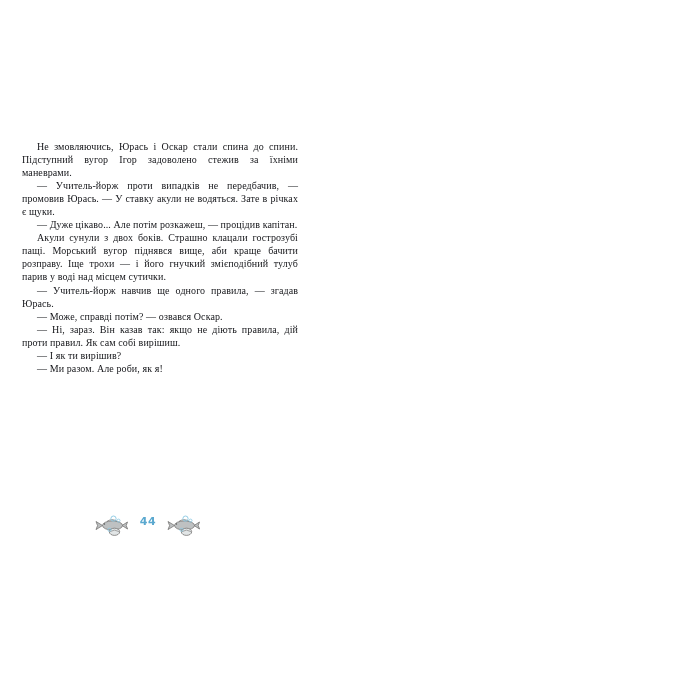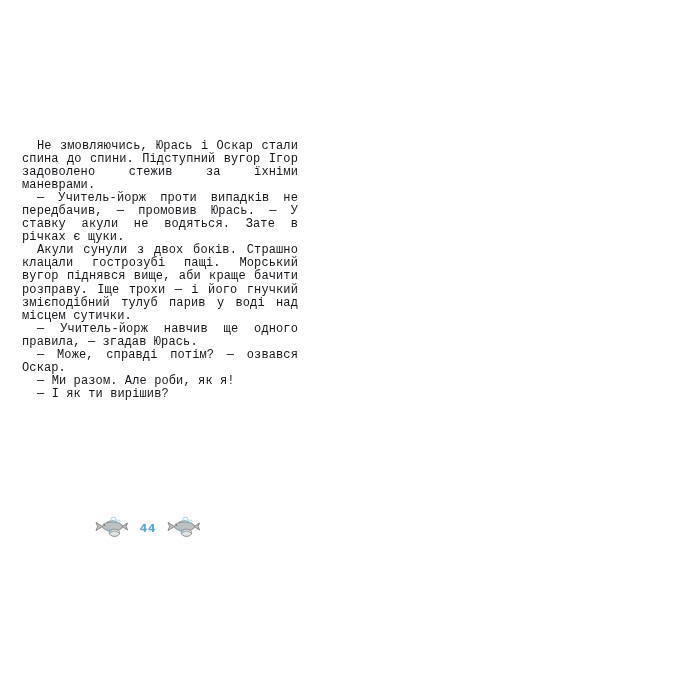--- a/index.html
+++ b/index.html
@@ -23,38 +23,37 @@
   .page {
     position: absolute;
     top: 0;
     height: 700px;
   }
   .page-left  { left: 0;   width: 350px; }
   .page-right { left: 350px; width: 350px; }
 
   .textcol {
     position: absolute;
-    font-size: 12px;
+    font-size: 10px;
     line-height: 13.05px;
     text-align: justify;
     text-justify: inter-word;
     color: #15161a;
     letter-spacing: 0.01em;
-    font-family: Liberation Mono, monospace;
   }
   .textcol.left  { left: 22px;  top: 140px; width: 276px; }
 
   .para { margin: 0; text-indent: 15px; }
   .para.dash { text-indent: 15px; }
 
   
   .pagefoot {
     position: absolute;
     display: flex;
-    align-items: center;
+    align-items: flex-start;
     justify-content: center;
     gap: 9px;
     height: 26px;
   }
   .pagefoot.left  { left: 88px;  top: 515px; width: 120px; }
   .pagenum {
     font-family: "DejaVu Sans", sans-serif;
     font-size: 11px;
     font-weight: 700;
     color: #5aa8cf;
@@ -71,25 +70,27 @@
 </head>
 <body>
 
 <div class="spread">
 
   <div class="page page-left">
 
     <div class="textcol left">
       <p class="para">Не змовляючись, Юрась і Оскар стали спина до спини. Підступний вугор Ігор задоволено стежив за їхніми маневрами.</p>
       <p class="para dash">— Учитель-йорж проти випадків не передбачив, — промовив Юрась. — У ставку акули не водяться. Зате в річках є щуки.</p>
+      <p class="para dash">— Дуже цікаво... Але потім розкажеш, — процідив капітан.</p>
       <p class="para">Акули сунули з двох боків. Страшно клацали гострозубі пащі. Морський вугор піднявся вище, аби краще бачити розправу. Іще трохи — і його гнучкий змієподібний тулуб парив у воді над місцем сутички.</p>
       <p class="para dash">— Учитель-йорж навчив ще одного правила, — згадав Юрась.</p>
       <p class="para dash">— Може, справді потім? — озвався Оскар.</p>
+      <p class="para dash">— Ні, зараз. Він казав так: якщо не діють правила, дій проти правил. Як сам собі вирішиш.</p>
+      <p class="para dash">— І як ти вирішив?</p>
       <p class="para dash">— Ми разом. Але роби, як я!</p>
-      <p class="para dash">— І як ти вирішив?</p>
     </div>
 
     <div class="pagefoot left">
       <span class="orn">
         <svg viewBox="0 0 38 24" xmlns="http://www.w3.org/2000/svg">
           <g stroke="#6b6a68" stroke-width="0.8" fill="#b9bcbd">
             <ellipse cx="19.5" cy="10.5" rx="10" ry="4.6"></ellipse>
             <path d="M9.5 10.5 L3 6.5 L4.6 10.6 L3 14.6 Z"></path>
             <path d="M29 10.5 L34.5 7 L33.2 10.5 L34.6 14 Z"></path>
             <path d="M14 6.4 q5 -3.4 10 0" fill="none"></path>

